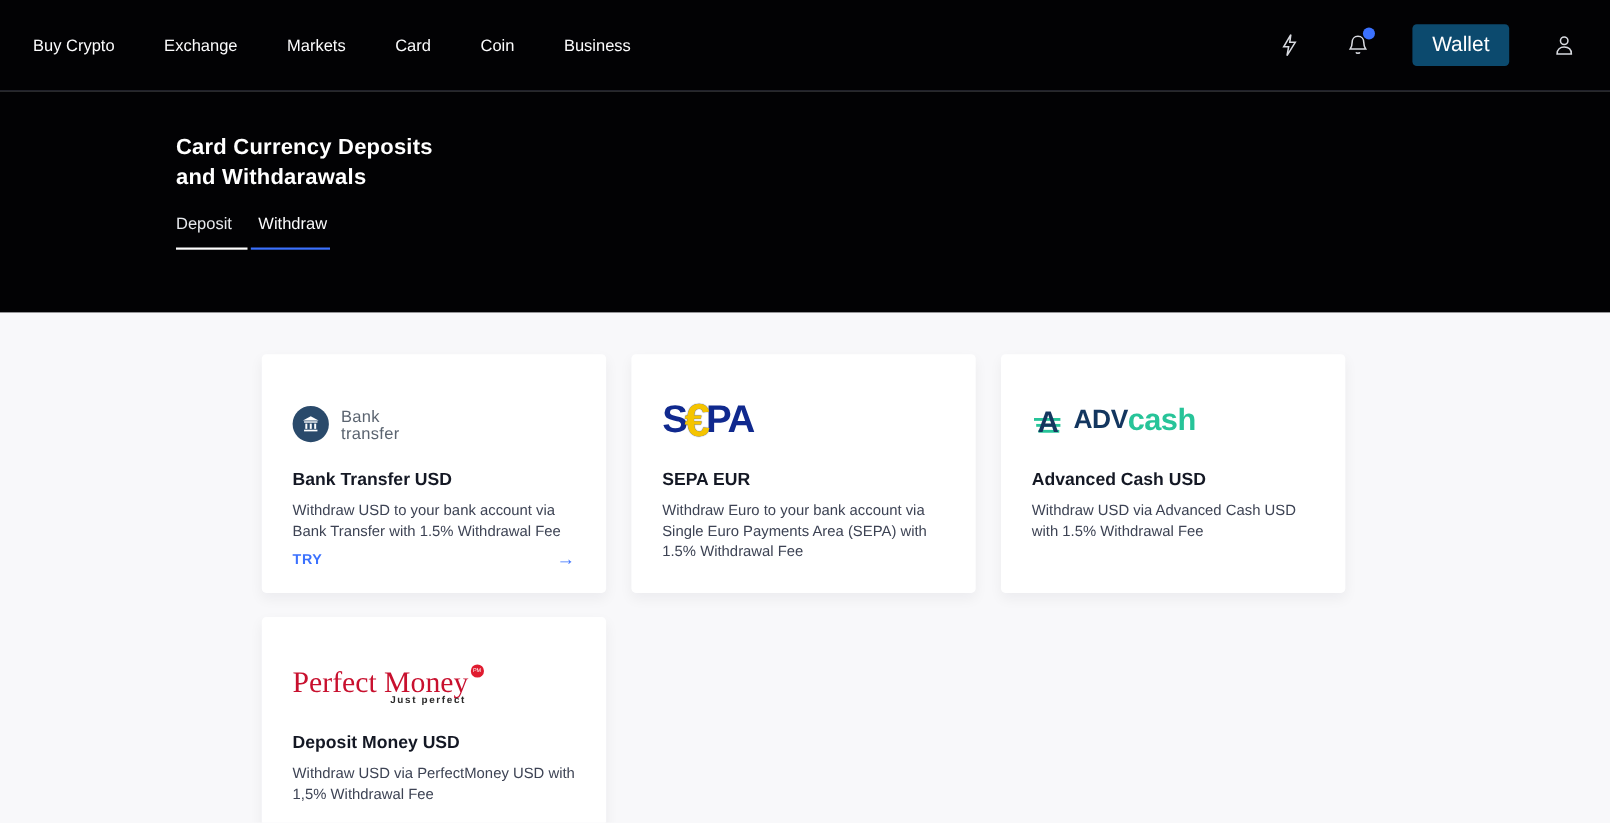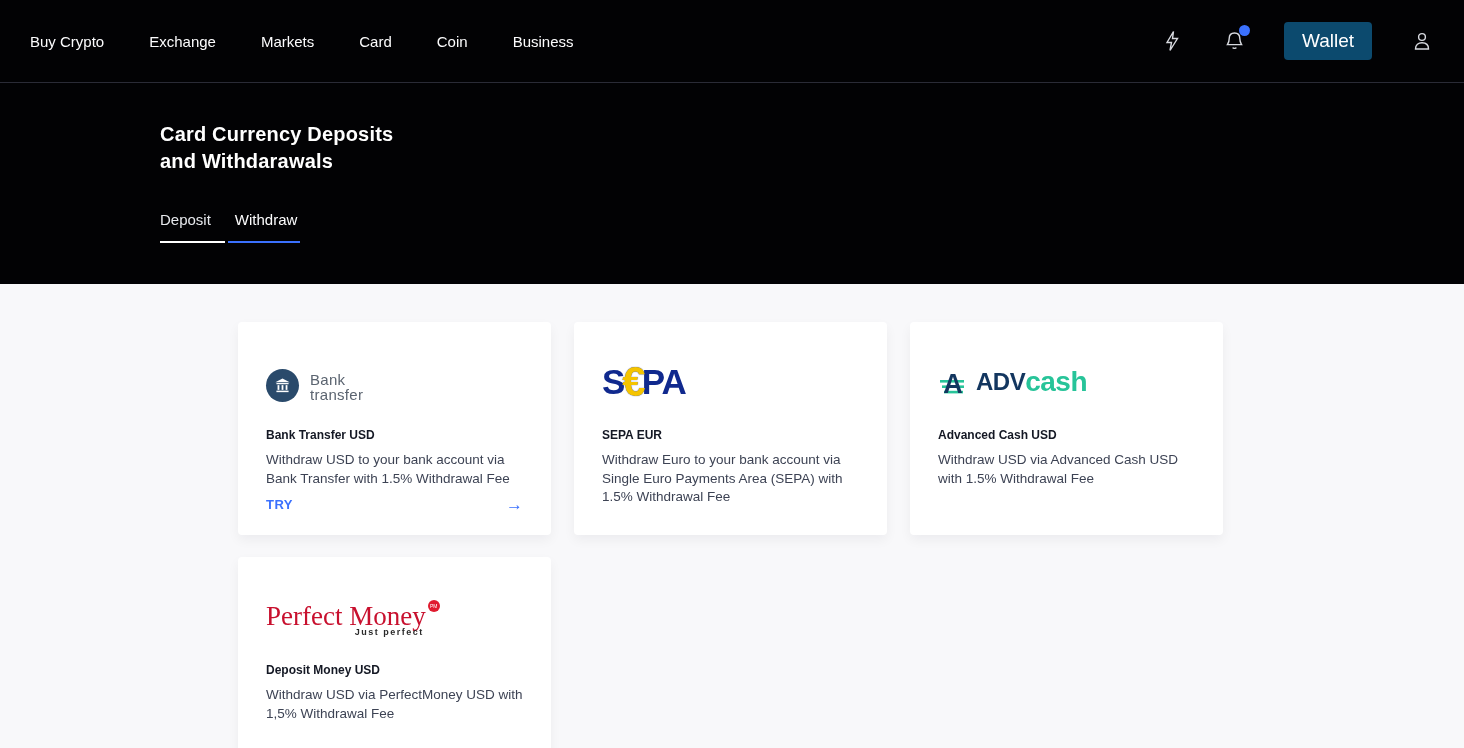--- a/index.html
+++ b/index.html
@@ -20,34 +20,34 @@
   .notif-dot { position:absolute; top:-4px; right:-4px; width:11px; height:11px;
     border-radius:50%; background:#3b71fe; }
   .wallet-btn {
     background:#0c4a6e; color:#fff; font-size:19px; font-family:"Liberation Sans",sans-serif;
     border:none; border-radius:4px; width:88px; height:38px; cursor:pointer;
   }
 
   
   .hero { background:#020204; height:201px; padding:38px 0 0 160px; }
   .hero-title { color:#ffffff; font-size:20px; font-weight:700; line-height:27px; letter-spacing:.2px; }
-  .tabs { display:flex; margin-top:36px; }
+  .tabs { display:flex; margin-top:20px; }
   .tab { font-size:15px; color:#fcfcfd; padding-bottom:13px; border-bottom:2px solid #ffffff; cursor:pointer; }
   .tab-deposit { padding-right:14px; margin-right:3px; color:#e6e8ec; }
   .tab-withdraw { border-bottom-color:#3b71fe; padding-left:7px; padding-right:3px; }
 
   
   .content { padding:38px 0 0 238px; }
   .cards-grid { display:grid; grid-template-columns:repeat(3,313px); gap:22px 23px; }
   .card {
     background:#ffffff; border-radius:4px; min-height:201px; padding:40px 28px 22px 28px;
     box-shadow:0 5px 12px rgba(20,22,40,.05); display:flex; flex-direction:column; cursor:pointer;
   }
   .card-logo { height:40px; display:flex; align-items:flex-end; margin-bottom:26px; }
-  .card-title { font-size:12px; font-weight:700; color:#141824; margin-bottom:9px; }
+  .card-title { font-size:16px; font-weight:700; color:#141824; margin-bottom:9px; }
   .card-desc { font-size:13.5px; color:#3d4354; line-height:18.5px; max-width:292px; }
   .card-action { display:flex; justify-content:space-between; align-items:center; margin-top:auto; padding-top:8px; }
   .try-label { color:#3b71fe; font-size:13px; font-weight:700; letter-spacing:.5px; }
   .arrow-icon { color:#3b71fe; font-size:17px; line-height:1; }
 
   
   .bank-circle { width:33px; height:33px; border-radius:50%; background:#2a4a6b;
     display:flex; align-items:center; justify-content:center; margin-right:11px; }
   .bank-words { display:flex; flex-direction:column; font-size:15px; line-height:15px;
     color:#5b6470; letter-spacing:.3px; }

